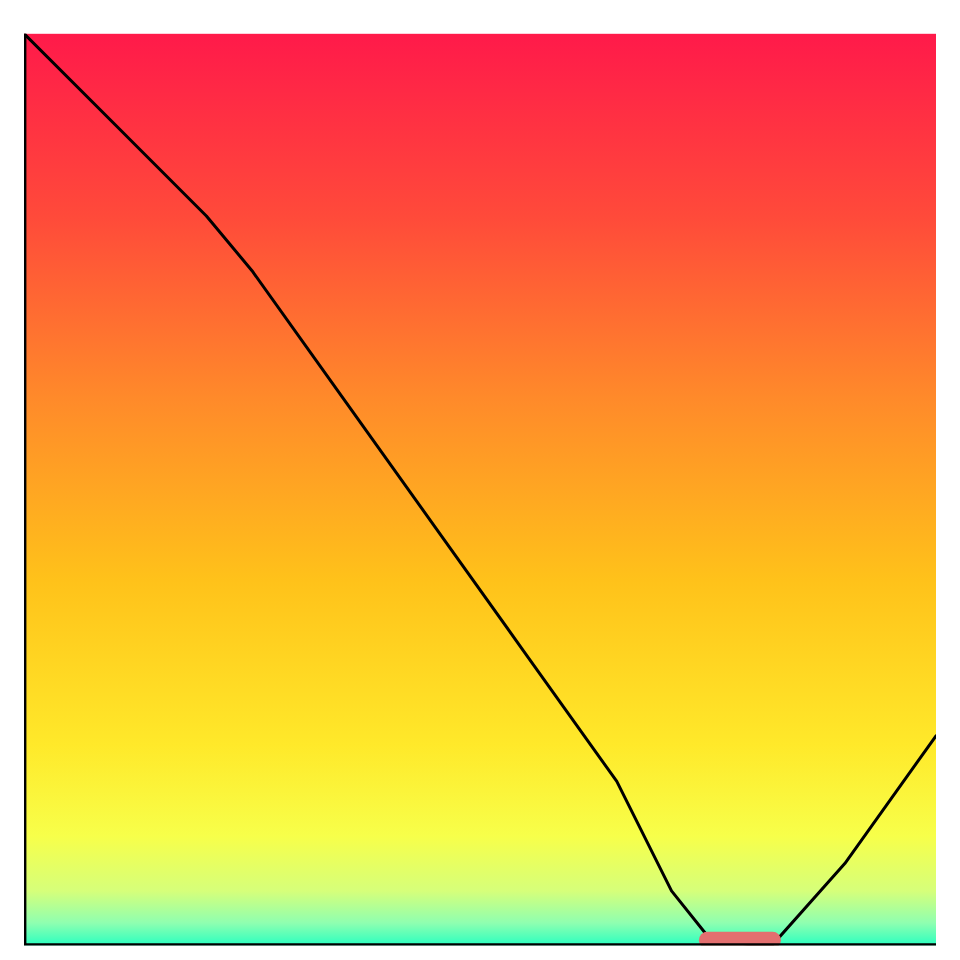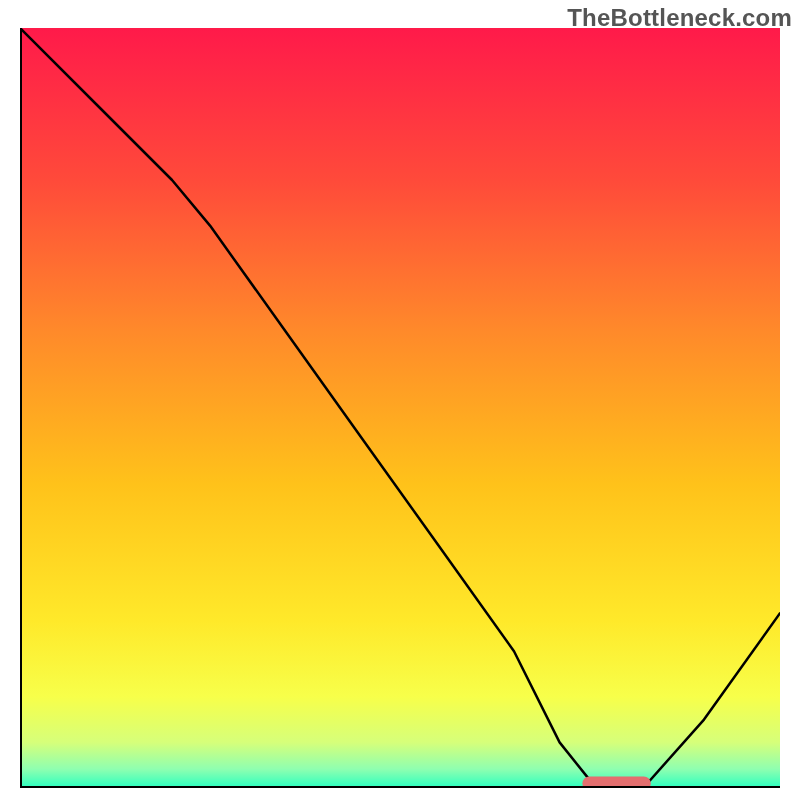--- a/index.html
+++ b/index.html
@@ -48,21 +48,20 @@
   }
   .marker {
     fill: #e36f6f;
     stroke: none;
   }
 </style>
 </head>
 <body>
 <div class="container">
 
-  <div class="watermark">TheBottleneck.com</div>
 
   <div class="plot-wrap">
     <svg viewBox="0 0 760 760" width="760" height="760">
 
       <defs>
         <linearGradient id="bg-grad" x1="0" y1="0" x2="0" y2="1">
 
         <stop offset="0.00%" stop-color="#ff1a4a"></stop>
             <stop offset="20.00%" stop-color="#ff4a3a"></stop>
             <stop offset="40.00%" stop-color="#ff8a2a"></stop>

